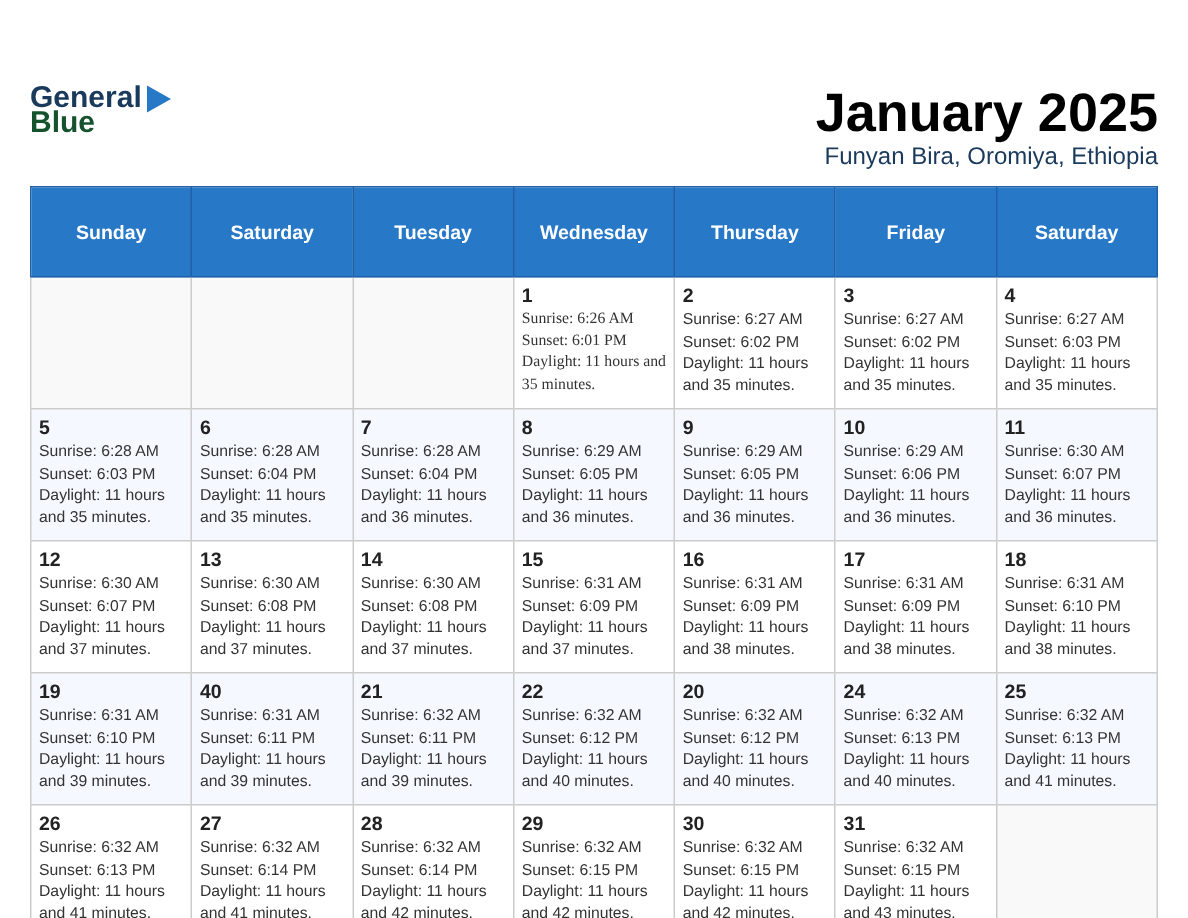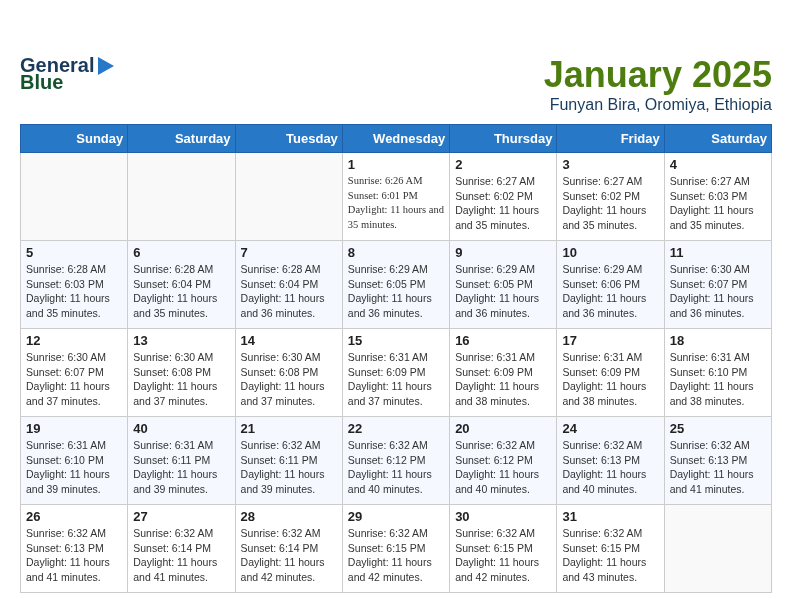--- a/index.html
+++ b/index.html
@@ -21,38 +21,38 @@
       display: flex;
       flex-direction: column;
       align-items: flex-start;
     }
     .title-area {
       text-align: right;
     }
     .month-title {
       font-size: 36px;
       font-weight: bold;
-      color: #4d7c0f;
+      color: #000000;
     }
     .location {
       font-size: 16px;
       color: #1a3a5c;
     }
     table {
       width: 100%;
       border-collapse: collapse;
       table-layout: fixed;
     }
     thead th {
       background-color: #2878c8;
       color: #fff;
       font-size: 13px;
       font-weight: bold;
-      padding: 6px 4px;
-      text-align: right;
+      padding: 22px 4px;
+      text-align: center;
       border: 1px solid #2060a8;
     }
     tbody td {
       border: 1px solid #ccc;
       vertical-align: top;
       padding: 4px 5px;
       height: 88px;
       background: #fff;
       font-size: 11px;
       color: #333;

